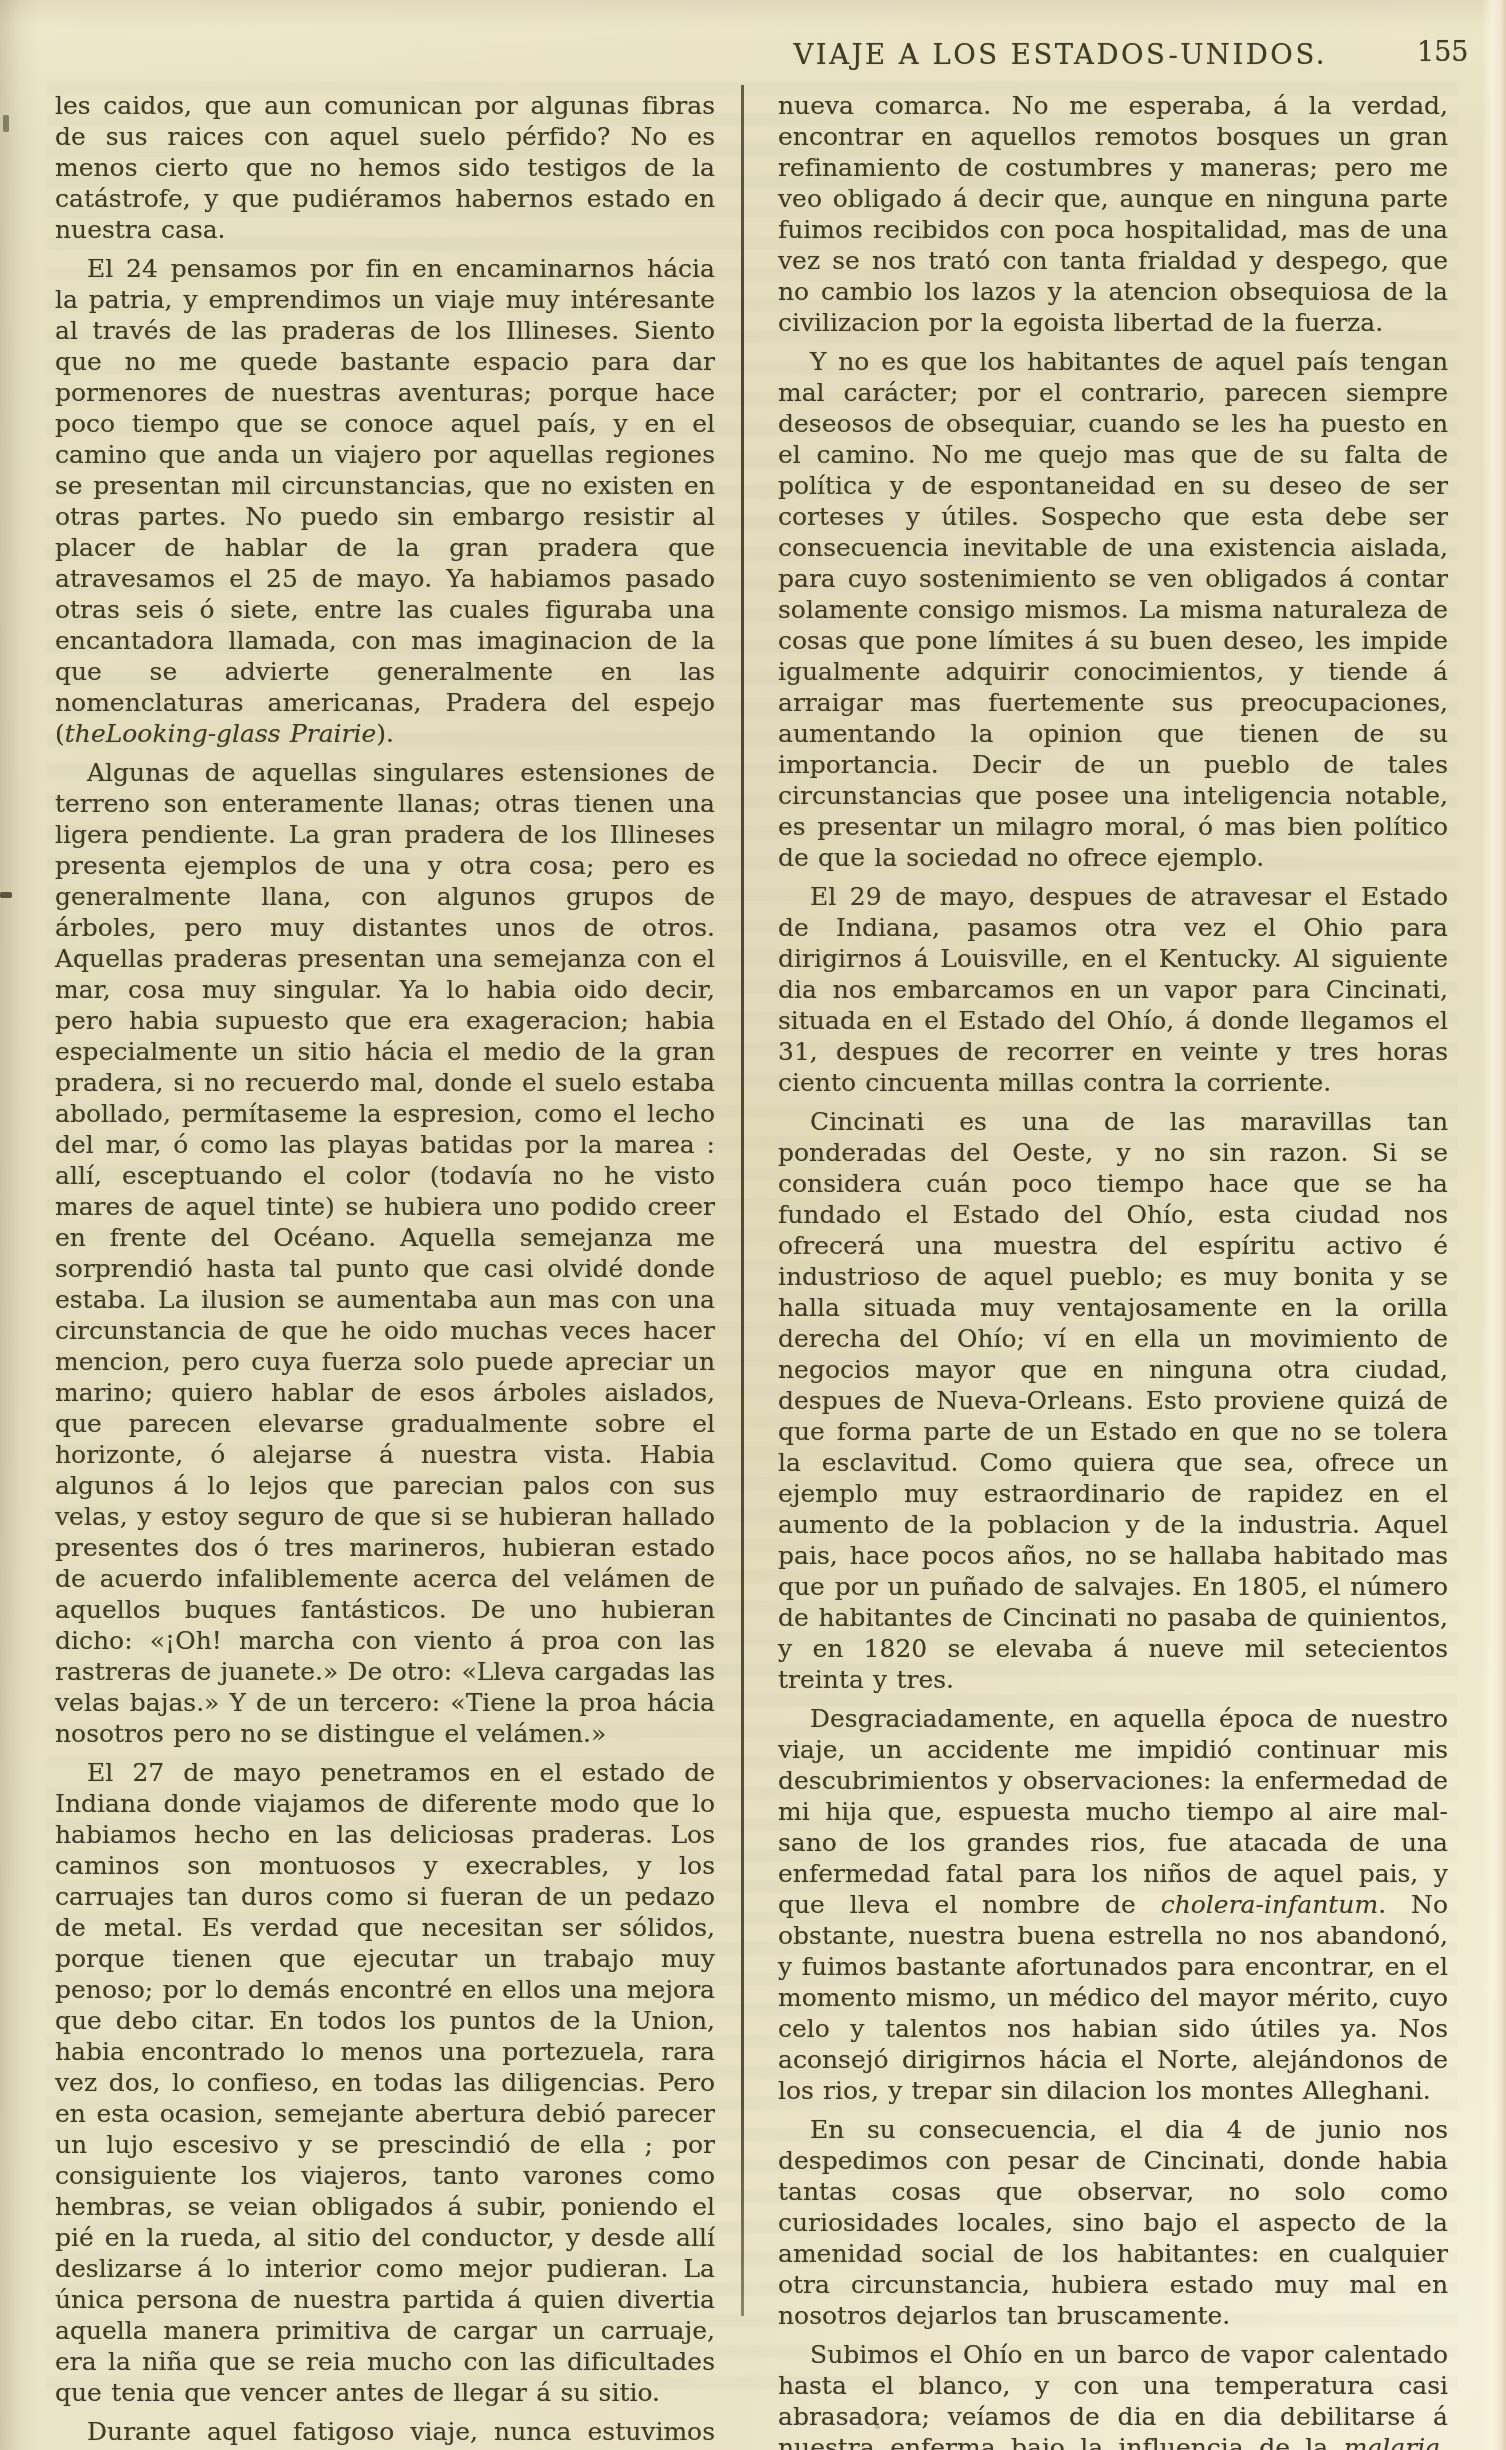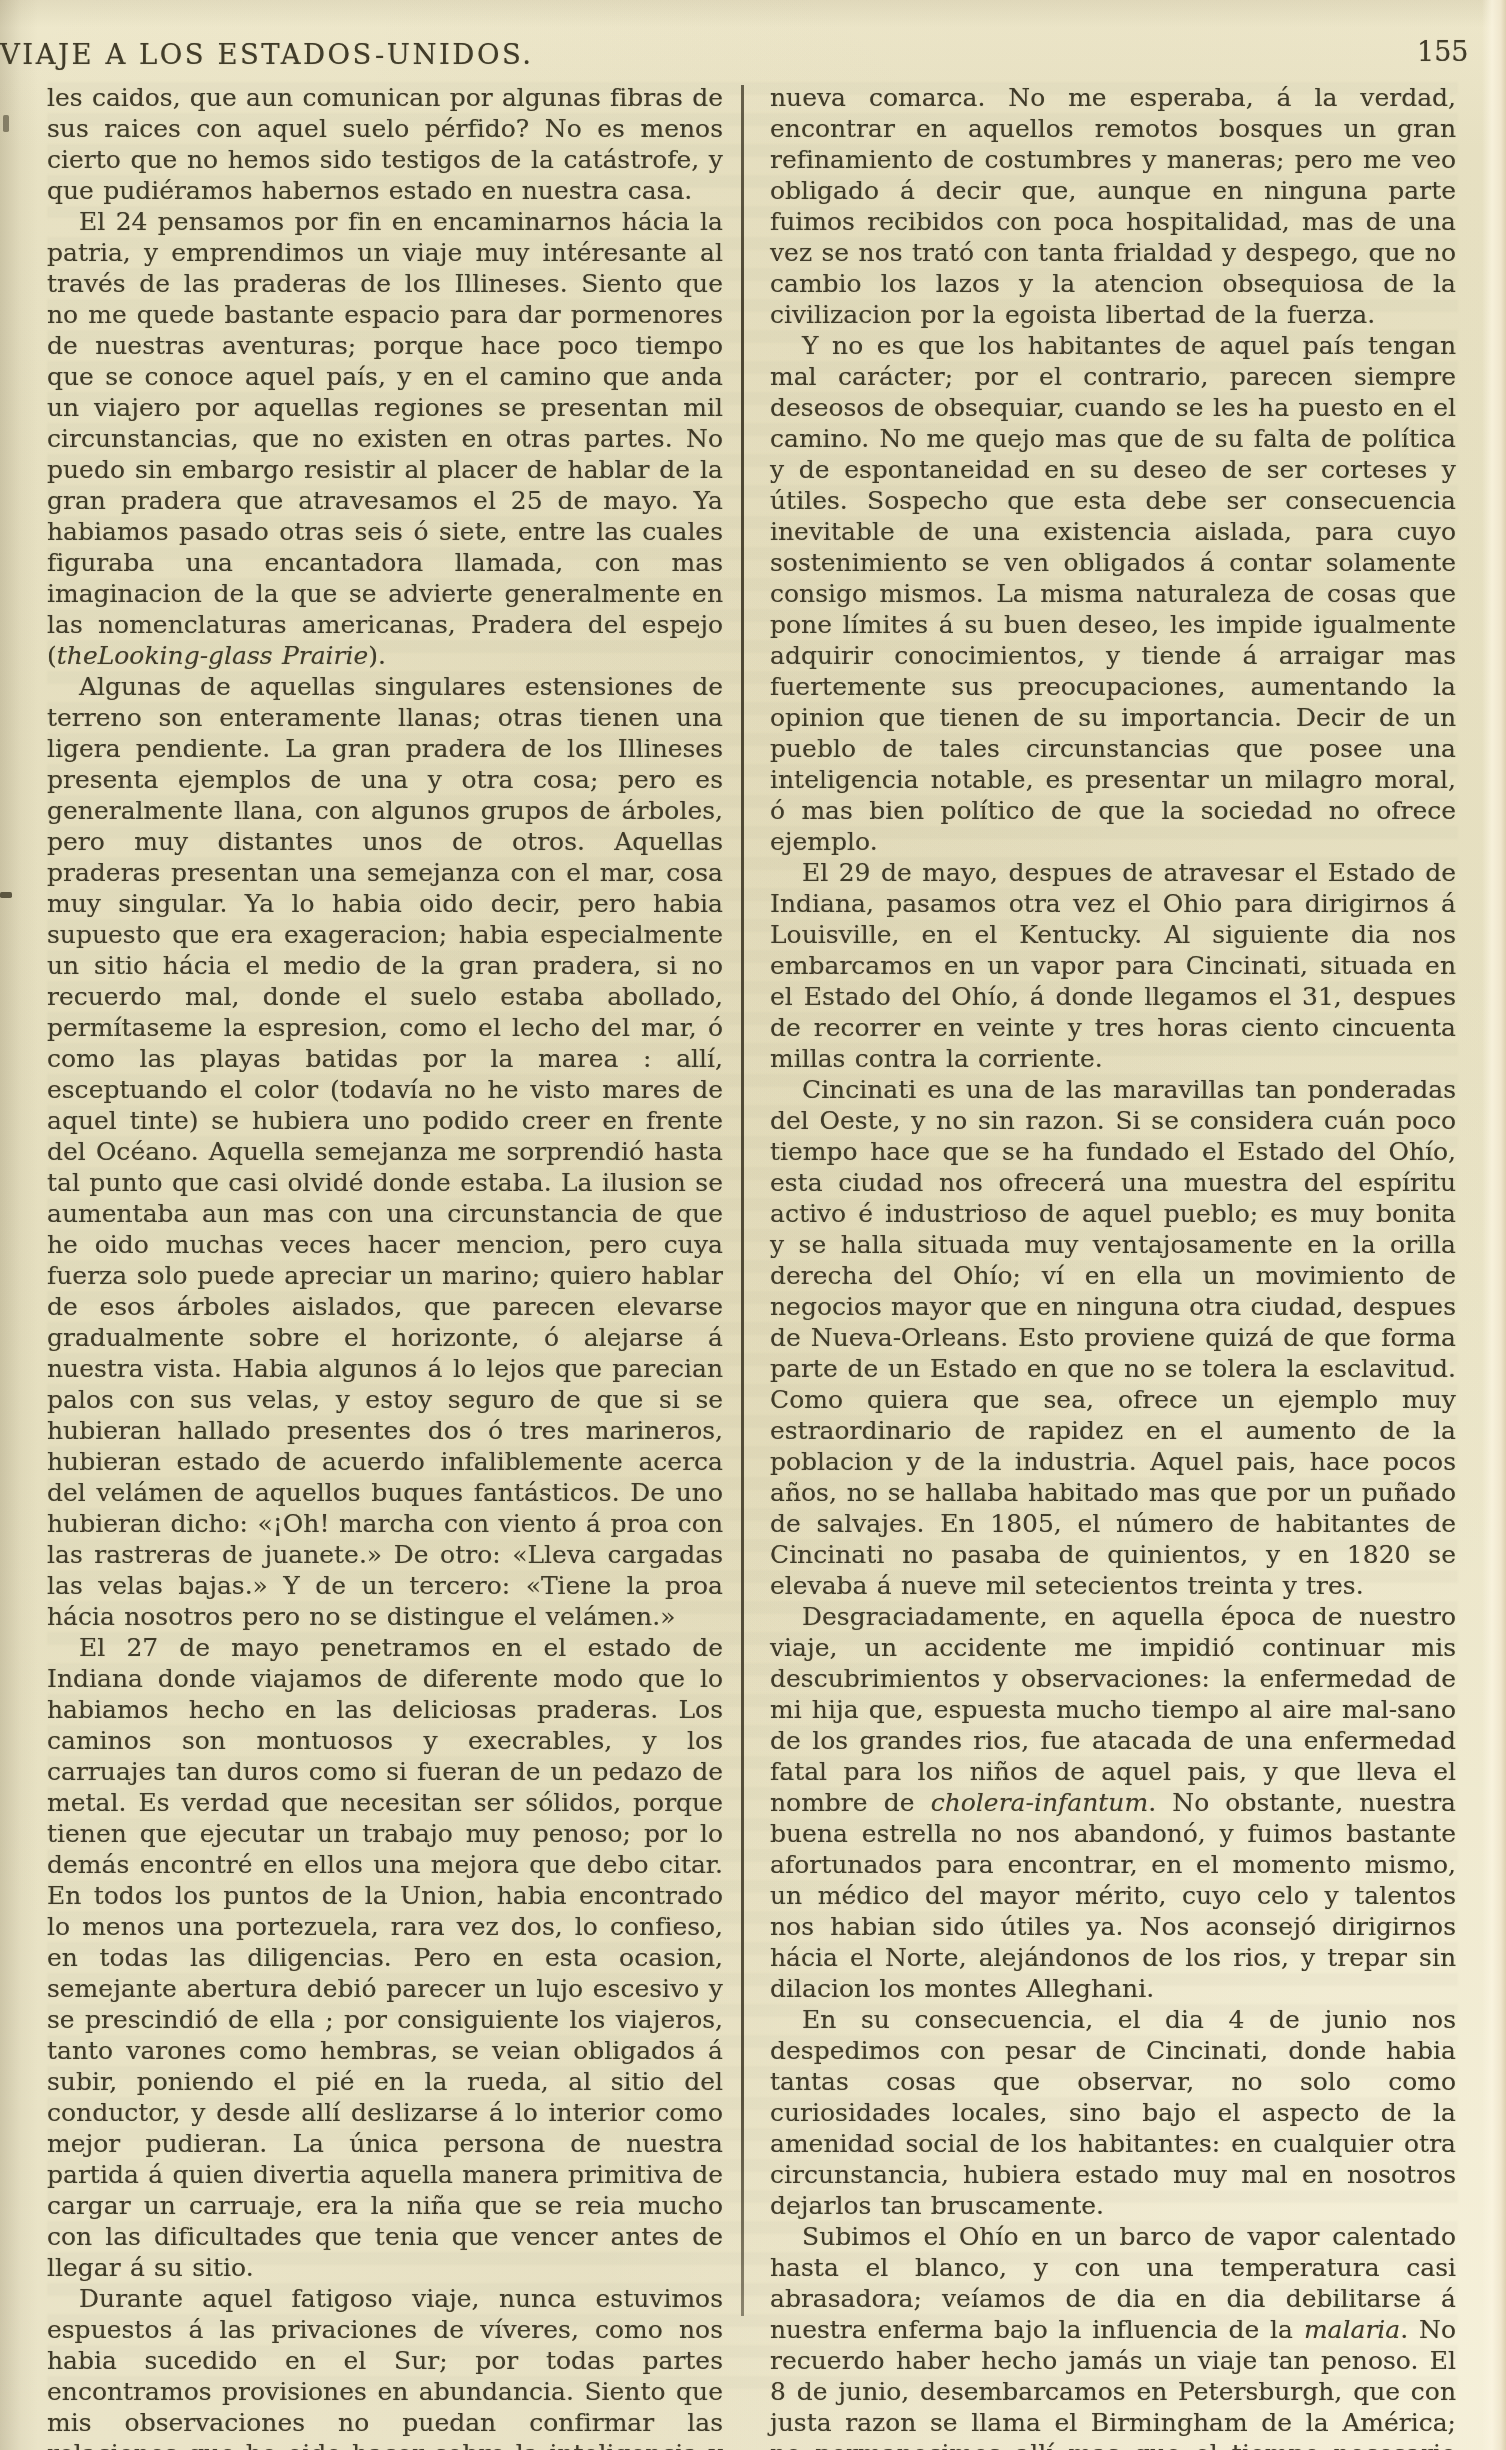--- a/index.html
+++ b/index.html
@@ -48,21 +48,21 @@
       rgba(110,115,75,0.035) 0px, rgba(110,115,75,0.035) 12.5px,
       transparent 12.5px, transparent 31px);
     filter: blur(1.7px);
     pointer-events: none;
   }
   .header-title {
     position: absolute;
     top: 38px;
     left: 0;
     width: 1327px;
-    text-align: left;
+    text-align: right;
     font-size: 27.5px;
     letter-spacing: 2.5px;
     color: #413c29;
     text-shadow: 0 0 0.8px rgba(62,56,38,0.5);
     white-space: nowrap;
   }
   .page-number {
     position: absolute;
     top: 36px;
     left: 1417px;
@@ -78,21 +78,21 @@
     text-align: justify;
     text-justify: inter-word;
     word-spacing: 1.3px;
     hyphens: auto;
     -webkit-hyphens: auto;
     color: #403b29;
     text-shadow: 0 0 0.8px rgba(58,52,34,0.45);
   }
   .column-left  { left: 47px;  width: 676px; }
   .column-right { left: 770px; width: 686px; }
-  .column p { margin: 0; }
+  .column p { margin: 8px; }
   .column p.indent { text-indent: 32px; }
   .divider {
     position: absolute;
     left: 741px;
     top: 85px;
     width: 2.5px;
     height: 2231px;
     background: linear-gradient(180deg, rgba(60,54,36,0.75), rgba(60,54,36,0.9) 10%, rgba(60,54,36,0.85) 90%, rgba(60,54,36,0.55));
   }
   .ink-speck {

